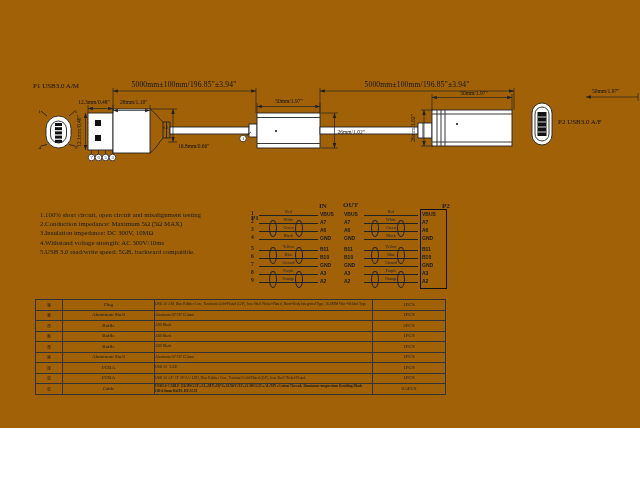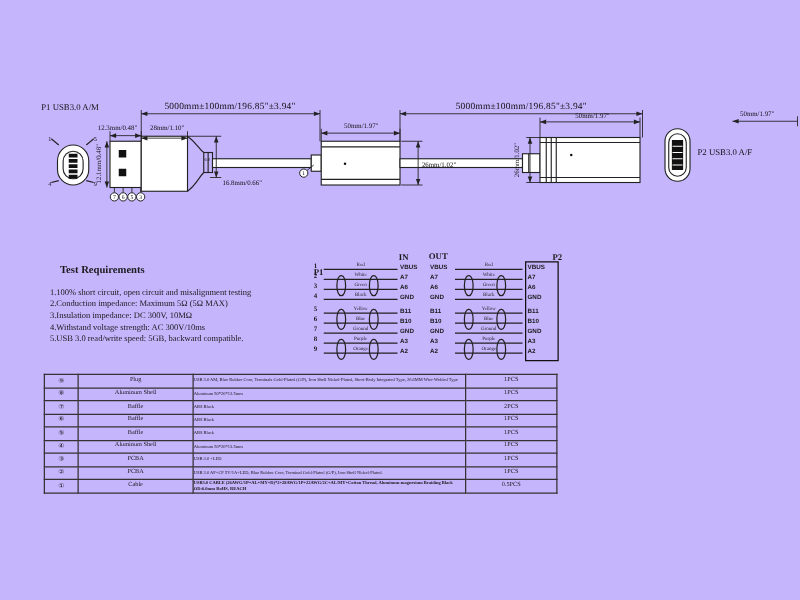--- a/index.html
+++ b/index.html
@@ -1,16 +1,16 @@
 <!DOCTYPE html>
 <html><head>
 <meta charset="utf-8">
 <style>
   html,body{margin:0;padding:0;background:#fff}
-  .page{position:relative;width:640px;height:480px;background:#c4b5fd;overflow:hidden;
+  .page{position:relative;width:640px;height:428px;background:#a16207;overflow:hidden;
         font-family:"Liberation Serif",serif;color:#1a1a1a}
   svg.draw{position:absolute;left:0;top:0}
   svg.draw text{fill:#111;font-family:"Liberation Serif",serif}
   .t35{font-size:3.5px}
   .t45{font-size:4.5px}
   .t5{font-size:5px}
   .t55{font-size:5.5px}
   .t7{font-size:7px}
   .t75{font-size:7.5px;letter-spacing:.2px}
   
@@ -161,21 +161,20 @@
     <text class="t55" x="474" y="94.5" text-anchor="middle">50mm/1.97"</text>
     <text class="t55" x="415" y="128" text-anchor="middle" transform="rotate(-90 415 128)">26mm/1.02"</text>
     <text class="t55" x="592" y="92.5">50mm/1.97"</text>
     <text class="t5" x="41" y="113" text-anchor="end">1</text>
     <text class="t5" x="75" y="113">5</text>
     <text class="t5" x="41" y="149" text-anchor="end">4</text>
     <text class="t5" x="75" y="149">9</text>
   </svg>
 
   <div class="treq">
-    <div class="treq-title">Test Requirements</div>
     <div id="test-items">
         <div class="treq-item">1.100% short circuit, open circuit and misalignment testing</div>
         <div class="treq-item">2.Conduction impedance: Maximum 5Ω (5Ω MAX)</div>
         <div class="treq-item">3.Insulation impedance: DC 300V, 10MΩ</div>
         <div class="treq-item">4.Withstand voltage strength: AC 300V/10ms</div>
         <div class="treq-item">5.USB 3.0 read/write speed: 5GB, backward compatible.</div>
       </div>
   </div>
 
   <div class="wiring" id="wiring">

